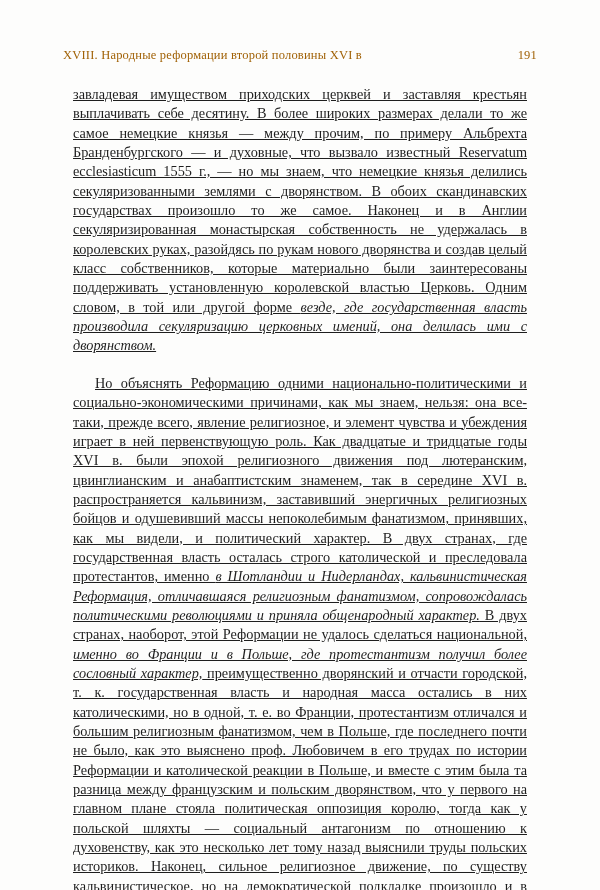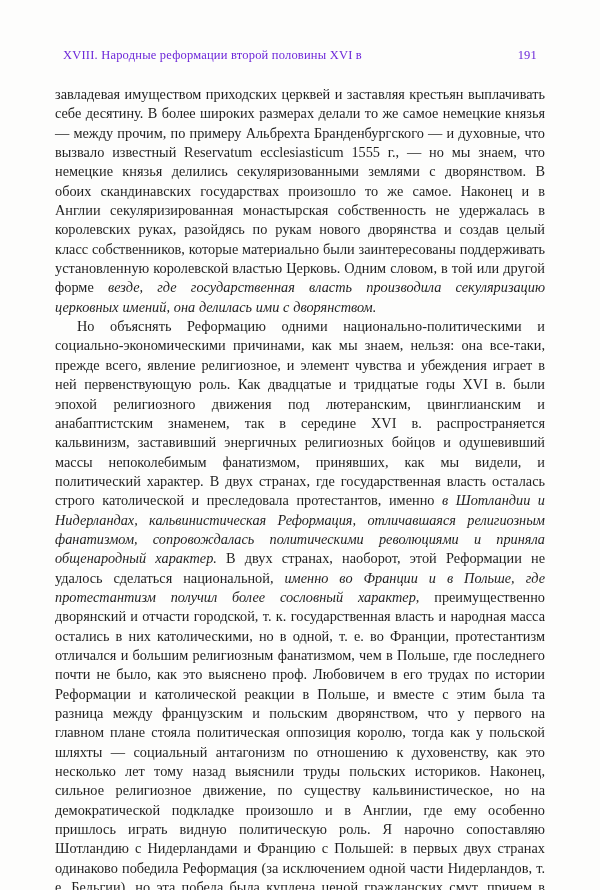--- a/index.html
+++ b/index.html
@@ -17,37 +17,38 @@
     padding: 48px 55px 40px 55px;
     font-family: "Liberation Serif", "DejaVu Serif", serif;
     color: #1e1e1e;
     overflow: hidden;
   }
   .page-header {
     display: flex;
     justify-content: space-between;
     align-items: baseline;
     font-size: 12.5px;
-    color: #6d28d9;
+    color: #a16207;
     letter-spacing: 0.2px;
     padding: 0 8px 0 8px;
     margin-bottom: 22px;
   }
   .running-title { white-space: nowrap; }
   .page-number { white-space: nowrap; margin-left: 48px; }
   .page-body {
     font-size: 14.3px;
     line-height: 19.35px;
     text-align: justify;
     hyphens: auto;
     -webkit-hyphens: auto;
     word-spacing: 0.2px;
   }
   .page-body p {
-    margin: 0;
+    margin: 18px;
+    text-decoration: underline;
   }
   .page-body p.indent {
     text-indent: 22px;
   }
   .italic {
     font-style: italic;
   }
 </style>
 </head>
 <body>

